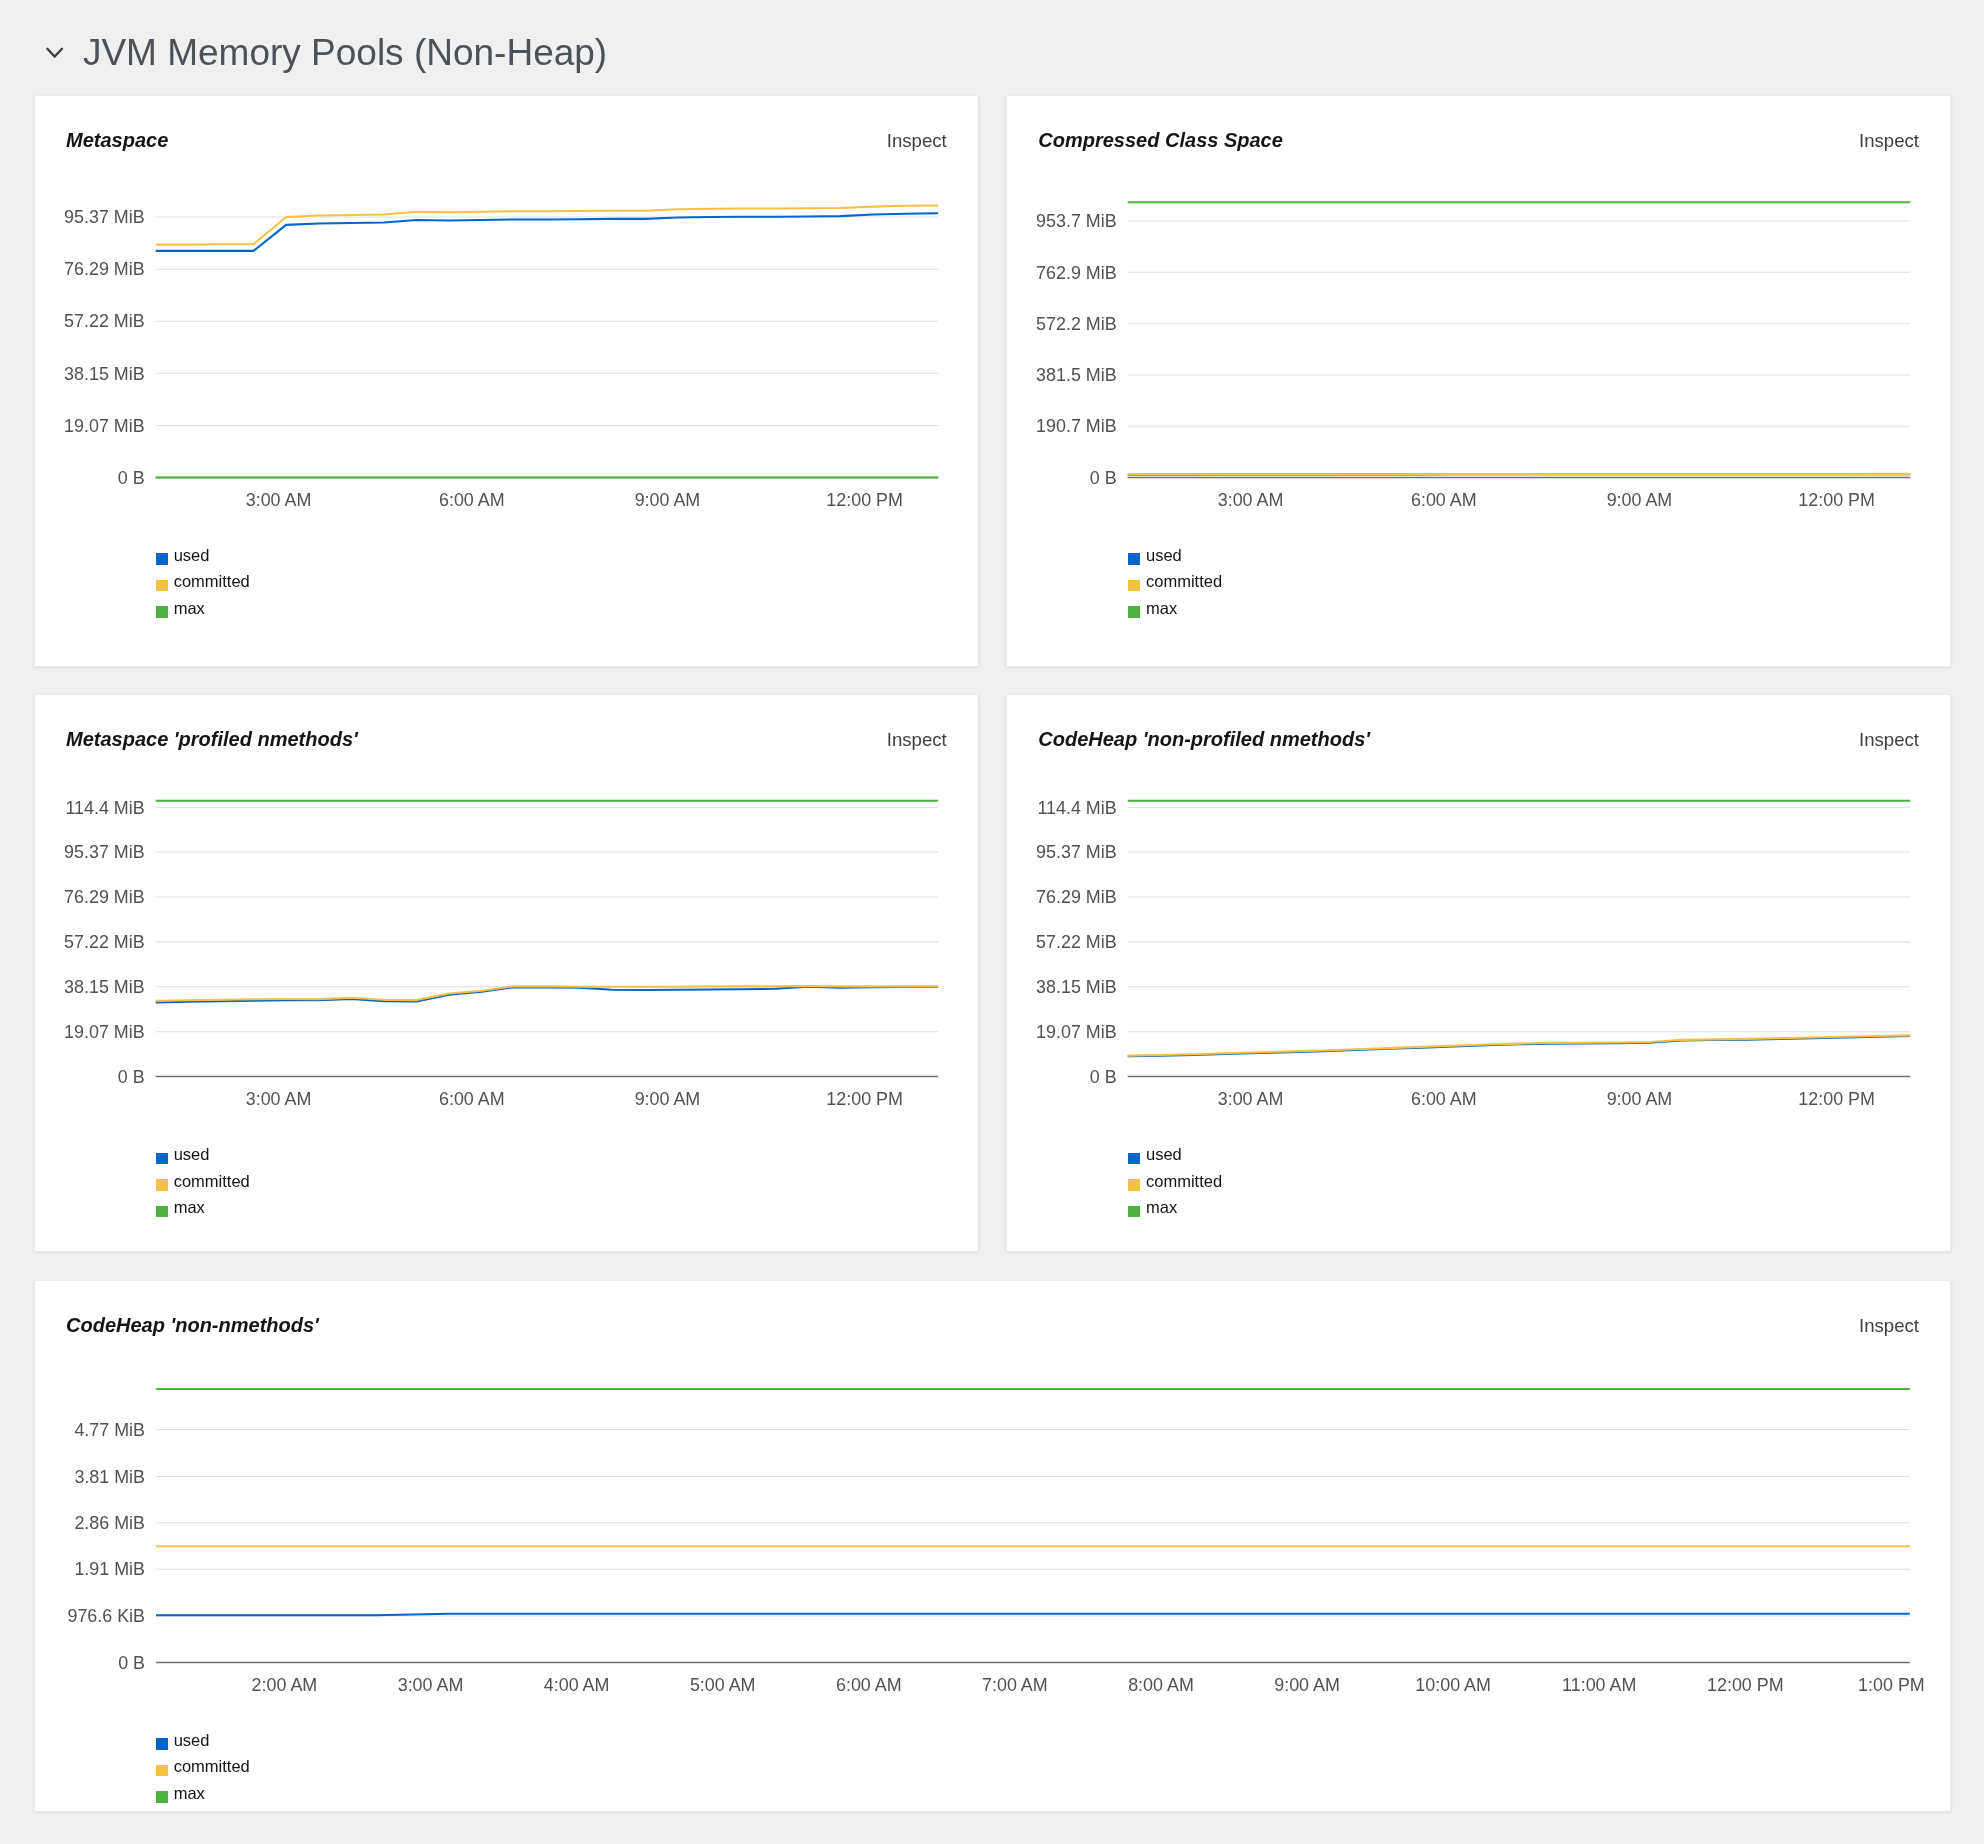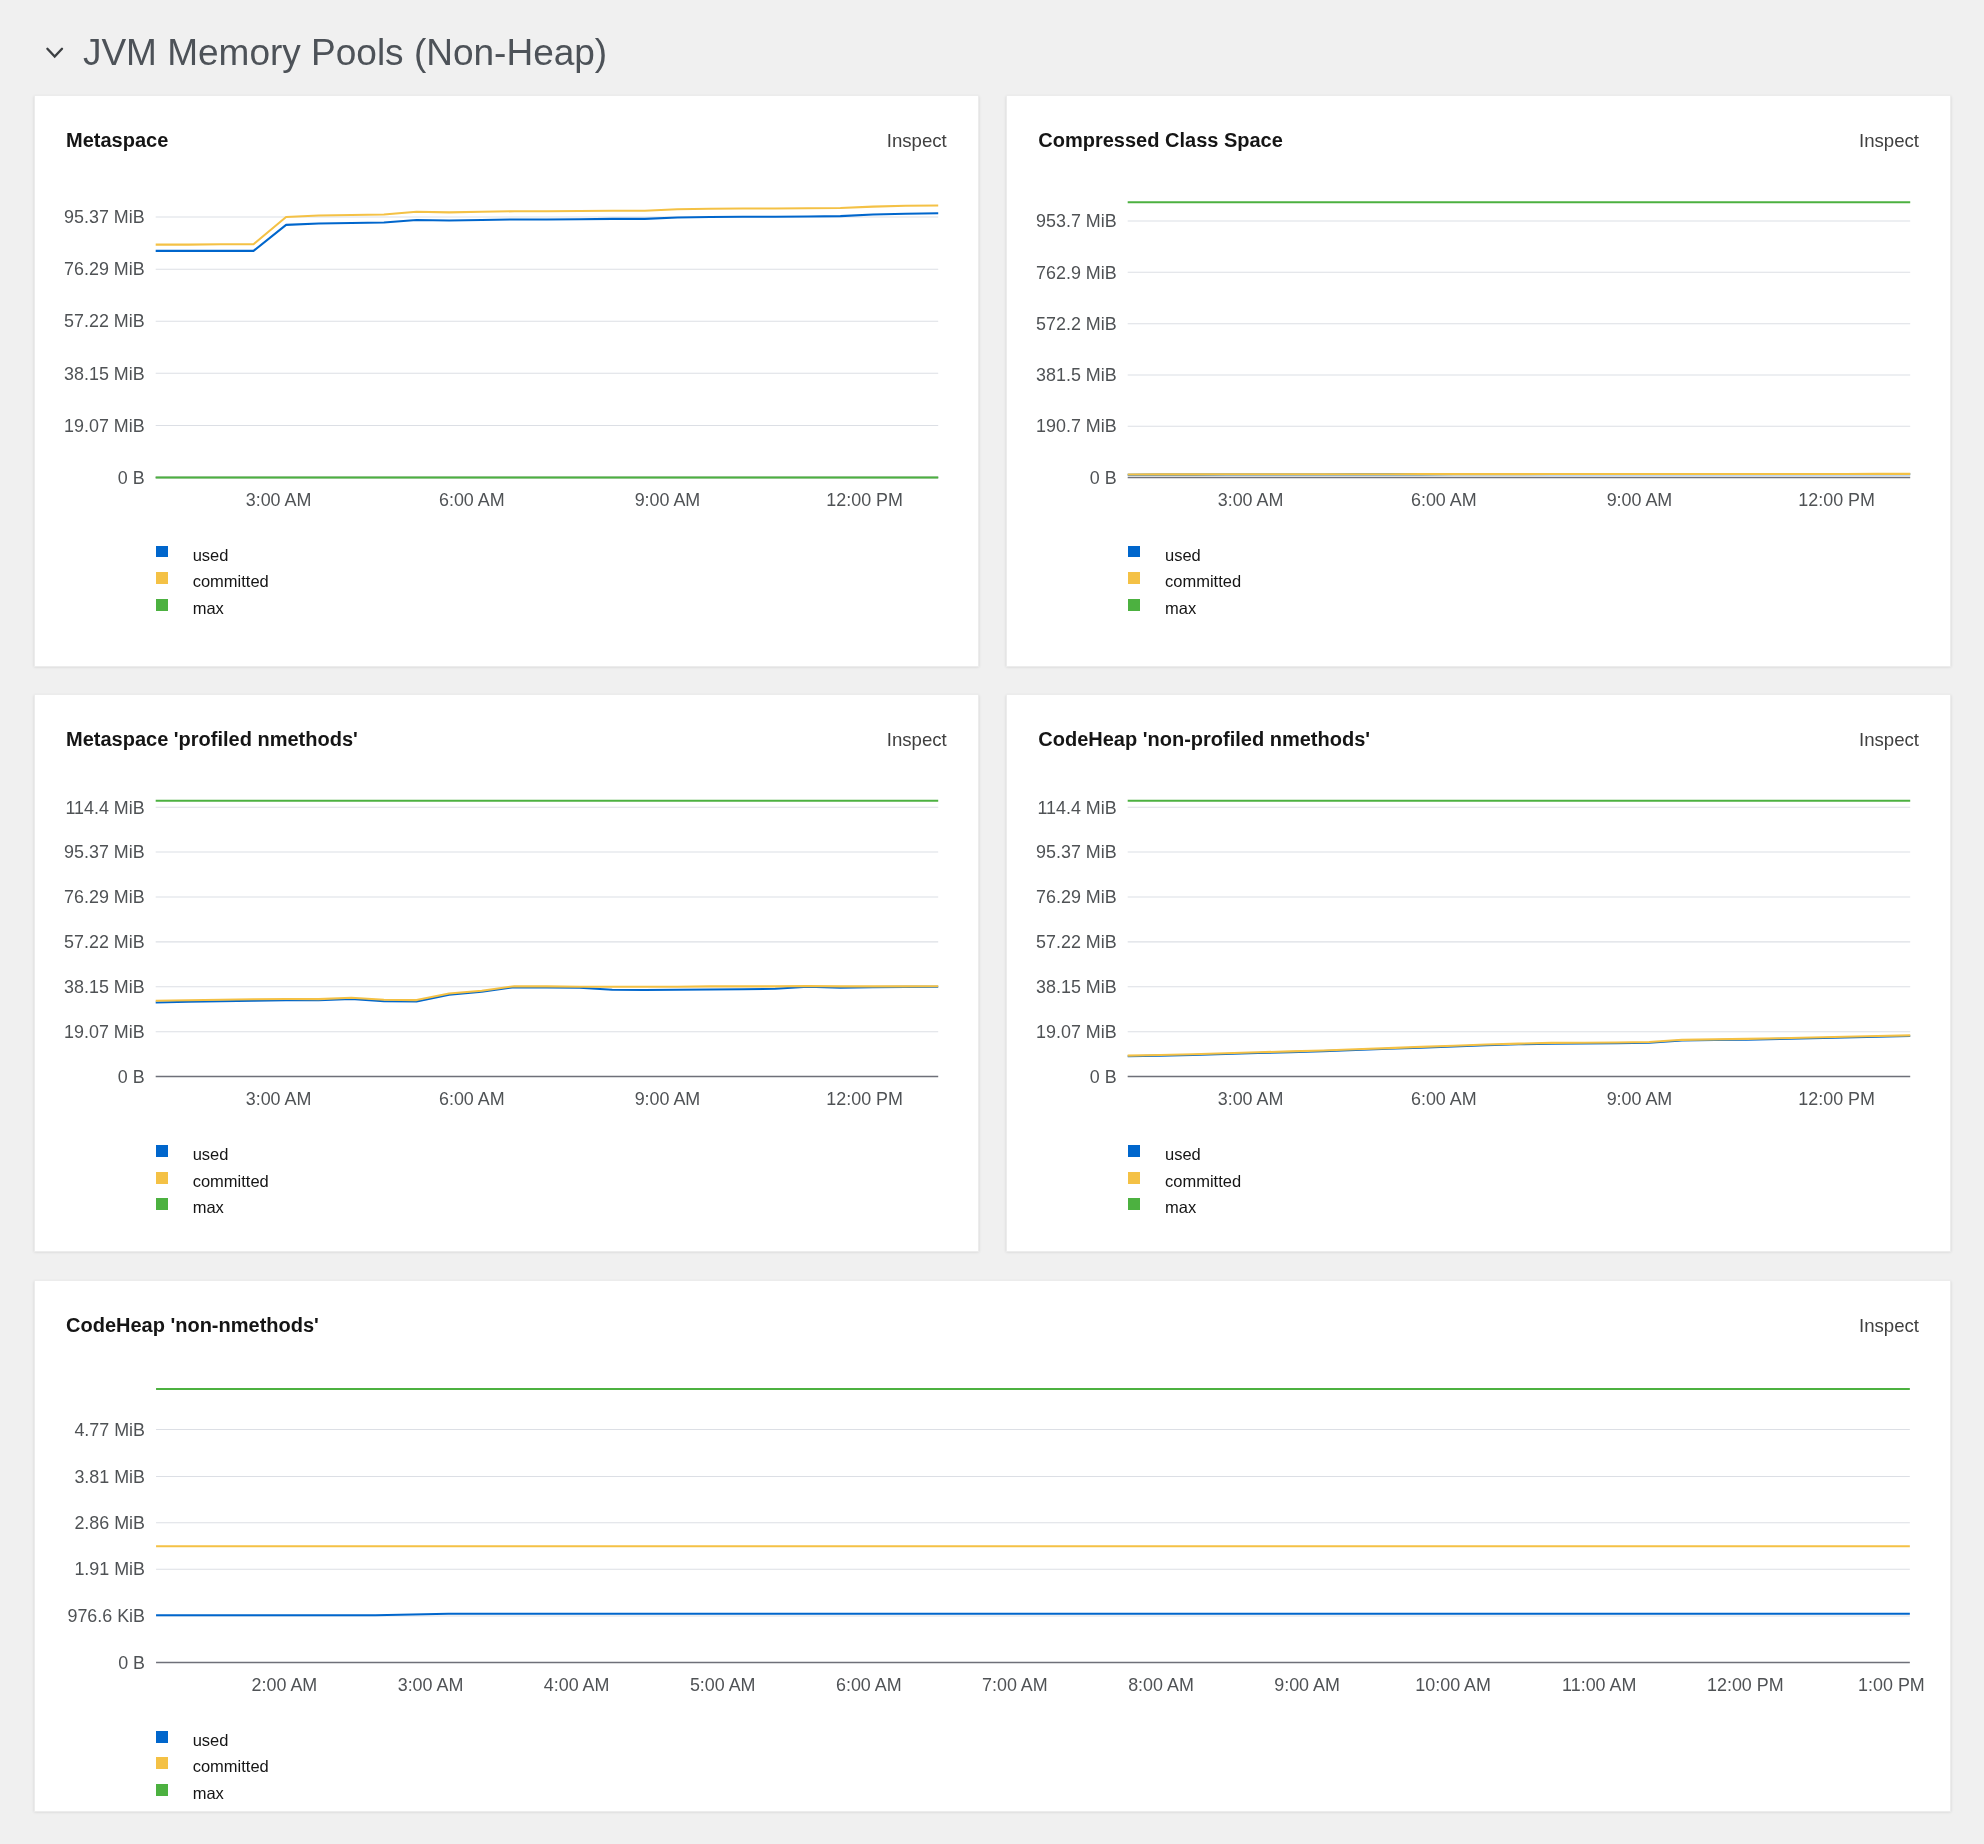--- a/index.html
+++ b/index.html
@@ -41,40 +41,40 @@
   .card.wide {
     grid-column: 1 / -1;
     height: 532px;
   }
   .row2 { height: 558px; }
   .card-head {
     display: flex;
     justify-content: space-between;
     align-items: baseline;
   }
-  .card-title { font-size: 20px; font-weight: 700; color: #151515; }
+  .card-title { font-size: 20px; font-weight: 700; color: #151515; font-style: italic; }
   .inspect {
     font-size: 18.6px;
     color: #404040;
     text-decoration: none;
     cursor: pointer;
   }
   .chart { margin-top: 39px; text-align: center; }
   .chart svg { overflow: visible; display: block; }
   .legend {
     list-style: none;
     margin: 34px 0 0 90px;
     display: flex;
     flex-direction: column;
     gap: 7.6px;
   }
   .legend li {
     display: flex;
-    align-items: flex-start;
-    gap: 25px;
+    align-items: flex-end;
+    gap: 6px;
     font-size: 16.5px;
     color: #151515;
     cursor: pointer;
   }
   .legend .sq { width: 11.7px; height: 11.7px; display: inline-block; flex: none; }
 </style>
 </head>
 <body>
 
 <div class="section-header">

